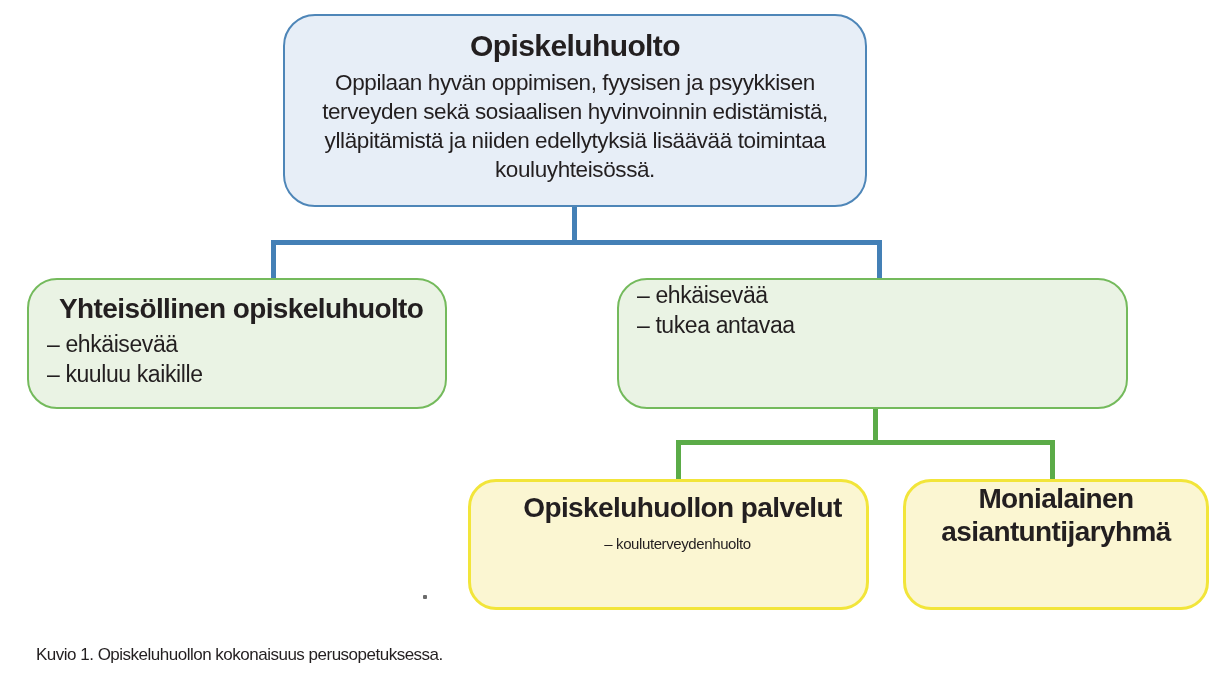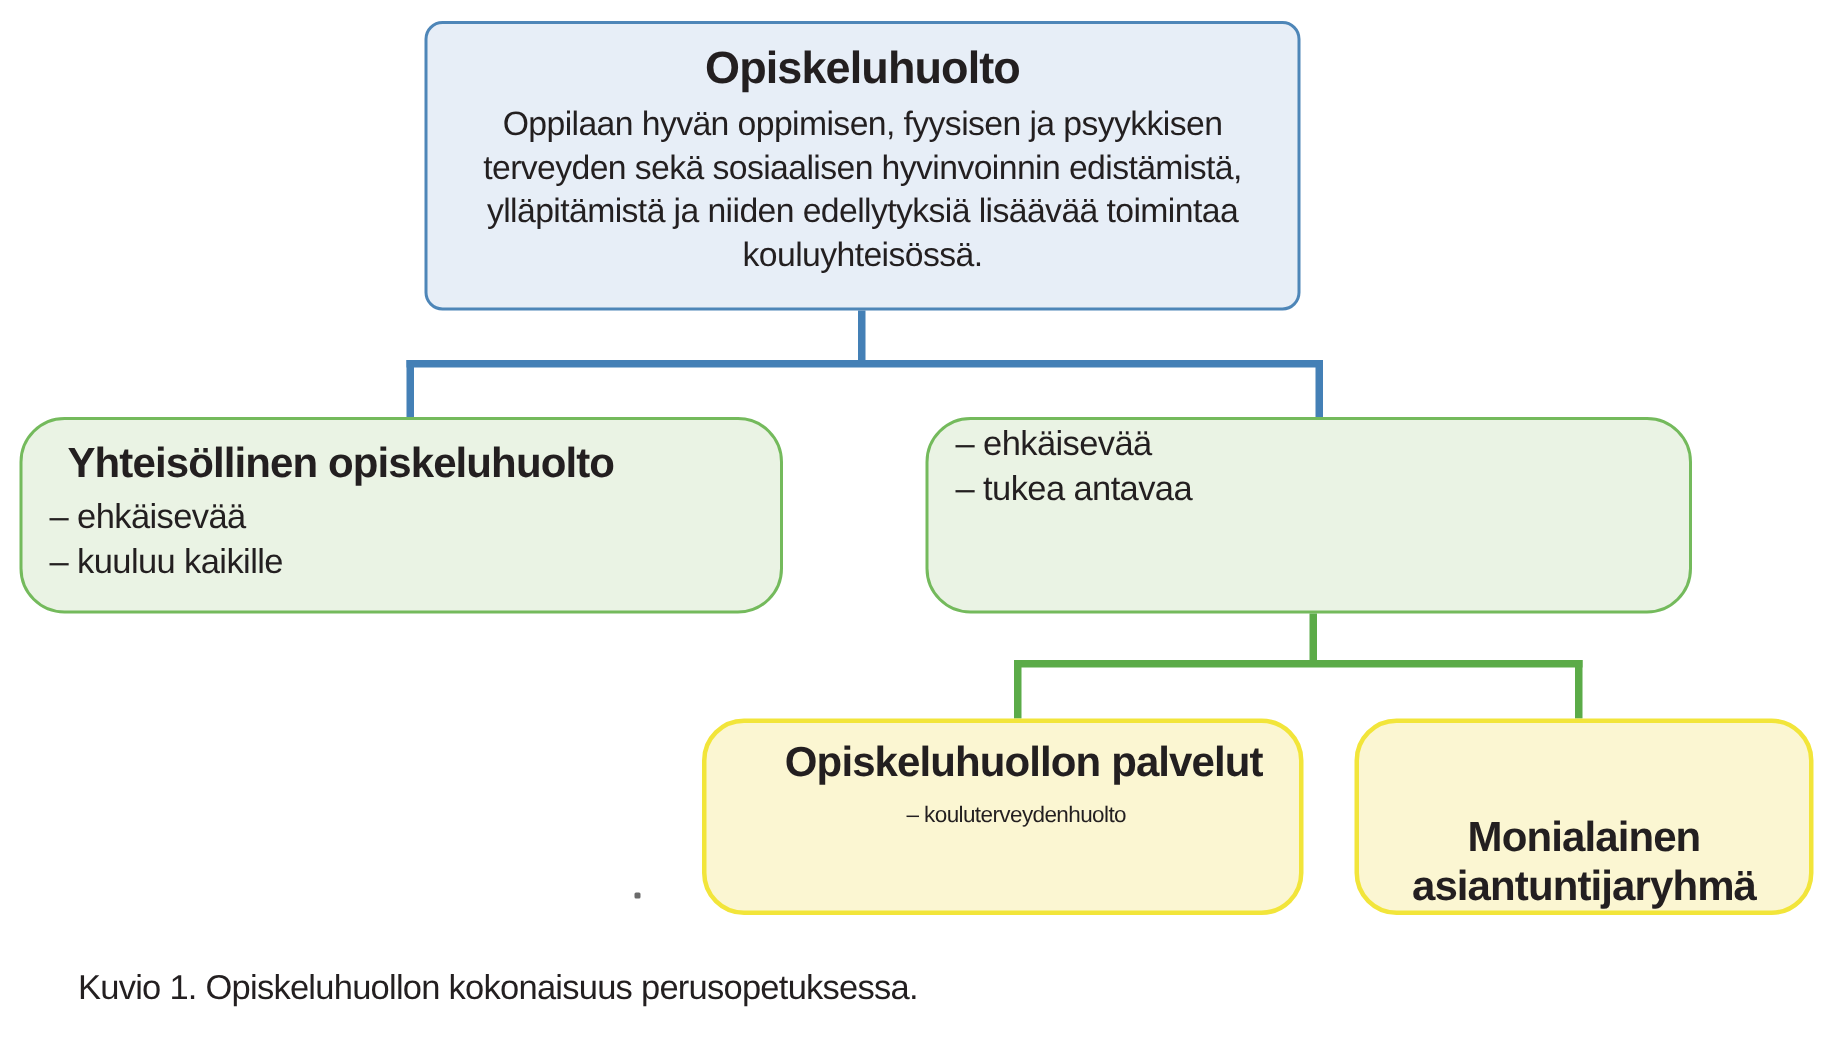--- a/index.html
+++ b/index.html
@@ -19,41 +19,41 @@
   }
   .node {
     position: absolute;
     box-sizing: border-box;
   }
   
   .box-blue {
     left: 283px; top: 14px; width: 584px; height: 193px;
     background: #e7eef7;
     border: 2px solid #4e86b8;
-    border-radius: 12px;
+    border-radius: 32px;
     text-align: center;
   }
   .box-blue .title {
     font-size: 30px;
     font-weight: bold;
     margin-top: 13px;
     letter-spacing: -0.6px;
   }
   .box-blue .body {
     font-size: 22.5px;
     line-height: 29px;
     margin-top: 5px;
     padding: 0 28px;
   }
   .box-green {
     background: #eaf3e4;
     border: 2px solid #74ba5c;
     border-radius: 30px;
   }
-  .box-green-left  { left: 13px;  top: 278px; width: 509px; height: 131px; }
+  .box-green-left  { left: 27px;  top: 278px; width: 420px; height: 131px; }
   .box-green-right { left: 617px; top: 278px; width: 511px; height: 131px; }
   .box-green .title {
     font-size: 28px;
     font-weight: bold;
     margin: 13px 0 4px 30px;
     letter-spacing: -0.6px;
   }
   .box-green .item, .box-yellow .item {
     font-size: 23px;
     line-height: 30px;
@@ -68,21 +68,21 @@
   .box-yellow-right { left: 903px; top: 479px; width: 306px; height: 131px; }
   .box-yellow .title {
     font-size: 28px;
     font-weight: bold;
     margin: 10px 0 5px 28px;
     letter-spacing: -0.6px;
   }
   .box-yellow .item { font-size: 15px; }
   .box-yellow-right {
     display: flex;
-    align-items: flex-end;
+    align-items: flex-start;
     justify-content: center;
     text-align: center;
   }
   .box-yellow-right .title-center {
     font-size: 28px;
     font-weight: bold;
     line-height: 33px;
     letter-spacing: -0.6px;
     padding: 0 30px;
   }
@@ -94,23 +94,23 @@
   .l-blue-horiz      { left: 271px; top: 240px;  width: 611px; height: 5px;  }
   .l-blue-drop-left  { left: 271px; top: 240px;  width: 5px;   height: 38px; }
   .l-blue-drop-right { left: 877px; top: 240px;  width: 5px;   height: 38px; }
   .l-green-stem      { left: 873px; top: 409px;  width: 5px;   height: 33px; }
   .l-green-horiz     { left: 676px; top: 440px;  width: 379px; height: 5px;  }
   .l-green-drop-left { left: 676px; top: 440px;  width: 5px;   height: 39px; }
   .l-green-drop-right{ left: 1050px;top: 440px;  width: 5px;   height: 39px; }
   
   .caption {
     position: absolute;
-    left: 52px;
+    left: 36px;
     top: 645px;
-    font-size: 23px;
+    font-size: 17px;
     letter-spacing: -0.5px;
   }
   .stray-dot {
     position: absolute;
     left: 423px;
     top: 595px;
     width: 4px;
     height: 4px;
     background: #6b6b6b;
     border-radius: 1px;

